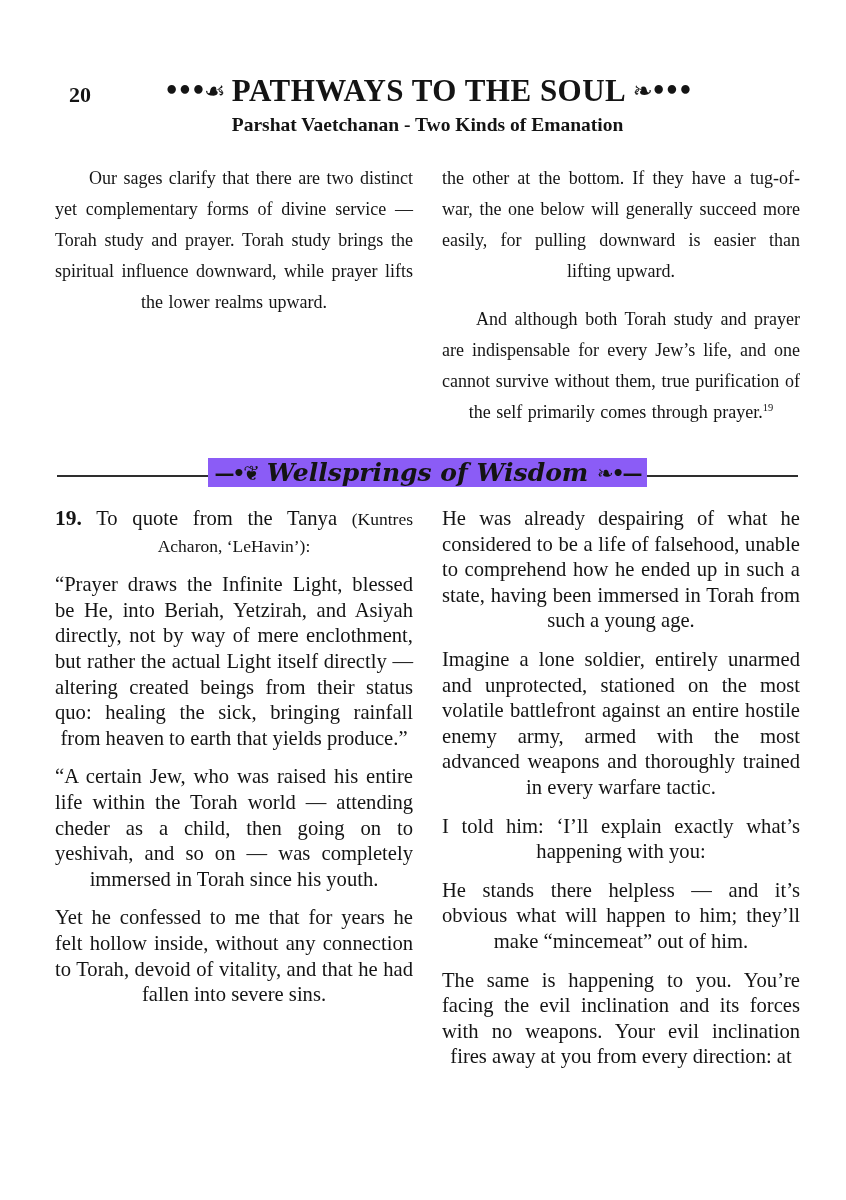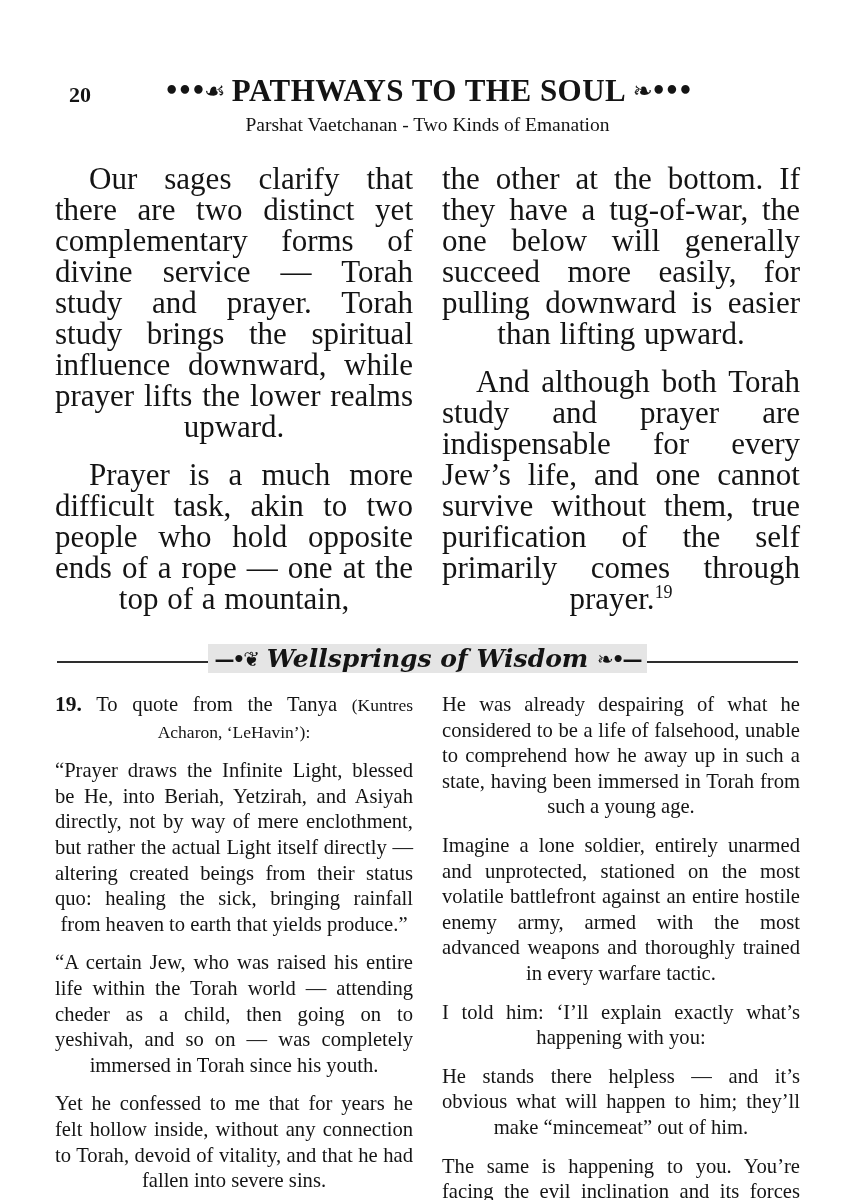--- a/index.html
+++ b/index.html
@@ -25,43 +25,43 @@
   .title-line {
     font-weight:bold; font-size:31px; letter-spacing:0.5px;
     white-space:nowrap;
     margin-top:27px;
   }
   .orn {
     font-family:"DejaVu Sans", sans-serif;
     font-size:24px; letter-spacing:-2px; vertical-align:2px;
   }
   .subtitle {
-    font-weight:normal; font-size:19.5px; margin-top:5px;
+    font-weight:bold; font-size:19.5px; margin-top:5px;
   }
 
   
   .columns { display:flex; gap:29px; margin-top:27px; }
   .col { flex:1 1 0; min-width:0; }
   .body-para {
     margin:0 0 17px 0;
-    font-size:31px; line-height:31px;
+    font-size:18px; line-height:31px;
     text-align:justify; text-align-last:center;
     word-spacing:1px;
   }
   .indent { text-indent:34px; }
   .body-para sup { font-size:0.58em; line-height:0;font-family:Liberation Serif, serif; }
 
   
   .divider { position:relative; text-align:center; margin:13px 0 12px 0; height:36px; }
   .divider::before {
     content:""; position:absolute; left:2px; right:2px; top:17px;
     height:2px; background:#2e2e2e;
   }
   .divider-label {
-    position:relative; display:inline-block; background:#e5e5e5;
+    position:relative; display:inline-block; background:#8b5cf6;
     padding:0 6px;
     font-size:25px; font-weight:bold; font-style:italic;
     font-family:"DejaVu Serif", serif;
     text-align:center;
   }
   .divider-label .orn { font-style:normal; font-size:20px; vertical-align:1px; }
 
   
   .fn-columns { display:flex; gap:29px; margin-top:2px; }
   .fn-para, .fn-head {
@@ -79,41 +79,40 @@
 
   <div class="header">
     <span class="page-number">20</span>
     <div class="title-line"><span class="orn">•••☙</span> <span>PATHWAYS TO THE SOUL</span> <span class="orn">❧•••</span></div>
     <div class="subtitle">Parshat Vaetchanan - Two Kinds of Emanation</div>
   </div>
 
   <div class="columns">
     <div class="col">
       <p class="body-para indent">Our sages clarify that there are two distinct yet complementary forms of divine service — Torah study and prayer. Torah study brings the spiritual influence downward, while prayer lifts the lower realms upward.</p>
-      <p class="body-para indent">Prayer is a much more difficult task, akin to two people who hold opposite ends of a rope — one at the top of a mountain,</p>
     </div>
     <div class="col">
       <p class="body-para">the other at the bottom. If they have a tug-of-war, the one below will generally succeed more easily, for pulling downward is easier than lifting upward.</p>
       <p class="body-para indent"><span>And although both Torah study and prayer are indispensable for every Jew’s life, and one cannot survive without them, true purification of the self primarily comes through prayer.</span><sup>19</sup></p>
     </div>
   </div>
 
   <div class="divider">
     <span class="divider-label"><span class="orn">—•❦</span> <span>Wellsprings of Wisdom</span> <span class="orn">❧•—</span></span>
   </div>
 
   <div class="fn-columns">
     <div class="col">
       <p class="fn-head"><span class="fn-num">19.</span> <span>To quote from the Tanya</span> <span class="fn-src">(Kuntres Acharon, ‘LeHavin’):</span></p>
       <p class="fn-para">“Prayer draws the Infinite Light, blessed be He, into Beriah, Yetzirah, and Asiyah directly, not by way of mere enclothment, but rather the actual Light itself directly — altering created beings from their status quo: healing the sick, bringing rainfall from heaven to earth that yields produce.”</p>
       <p class="fn-para">“A certain Jew, who was raised his entire life within the Torah world — attending cheder as a child, then going on to yeshivah, and so on — was completely immersed in Torah since his youth.</p>
       <p class="fn-para">Yet he confessed to me that for years he felt hollow inside, without any connection to Torah, devoid of vitality, and that he had fallen into severe sins.</p>
     </div>
     <div class="col">
-      <p class="fn-para">He was already despairing of what he considered to be a life of falsehood, unable to comprehend how he away up in such a state, having been immersed in Torah from such a young age.</p>
+      <p class="fn-para">He was already despairing of what he considered to be a life of falsehood, unable to comprehend how he ended up in such a state, having been immersed in Torah from such a young age.</p>
       <p class="fn-para">Imagine a lone soldier, entirely unarmed and unprotected, stationed on the most volatile battlefront against an entire hostile enemy army, armed with the most advanced weapons and thoroughly trained in every warfare tactic.</p>
       <p class="fn-para">I told him: ‘I’ll explain exactly what’s happening with you:</p>
       <p class="fn-para">He stands there helpless — and it’s obvious what will happen to him; they’ll make “mincemeat” out of him.</p>
       <p class="fn-para">The same is happening to you. You’re facing the evil inclination and its forces with no weapons. Your evil inclination fires away at you from every direction: at</p>
     </div>
   </div>
 
 </div>
 
 </body></html>

